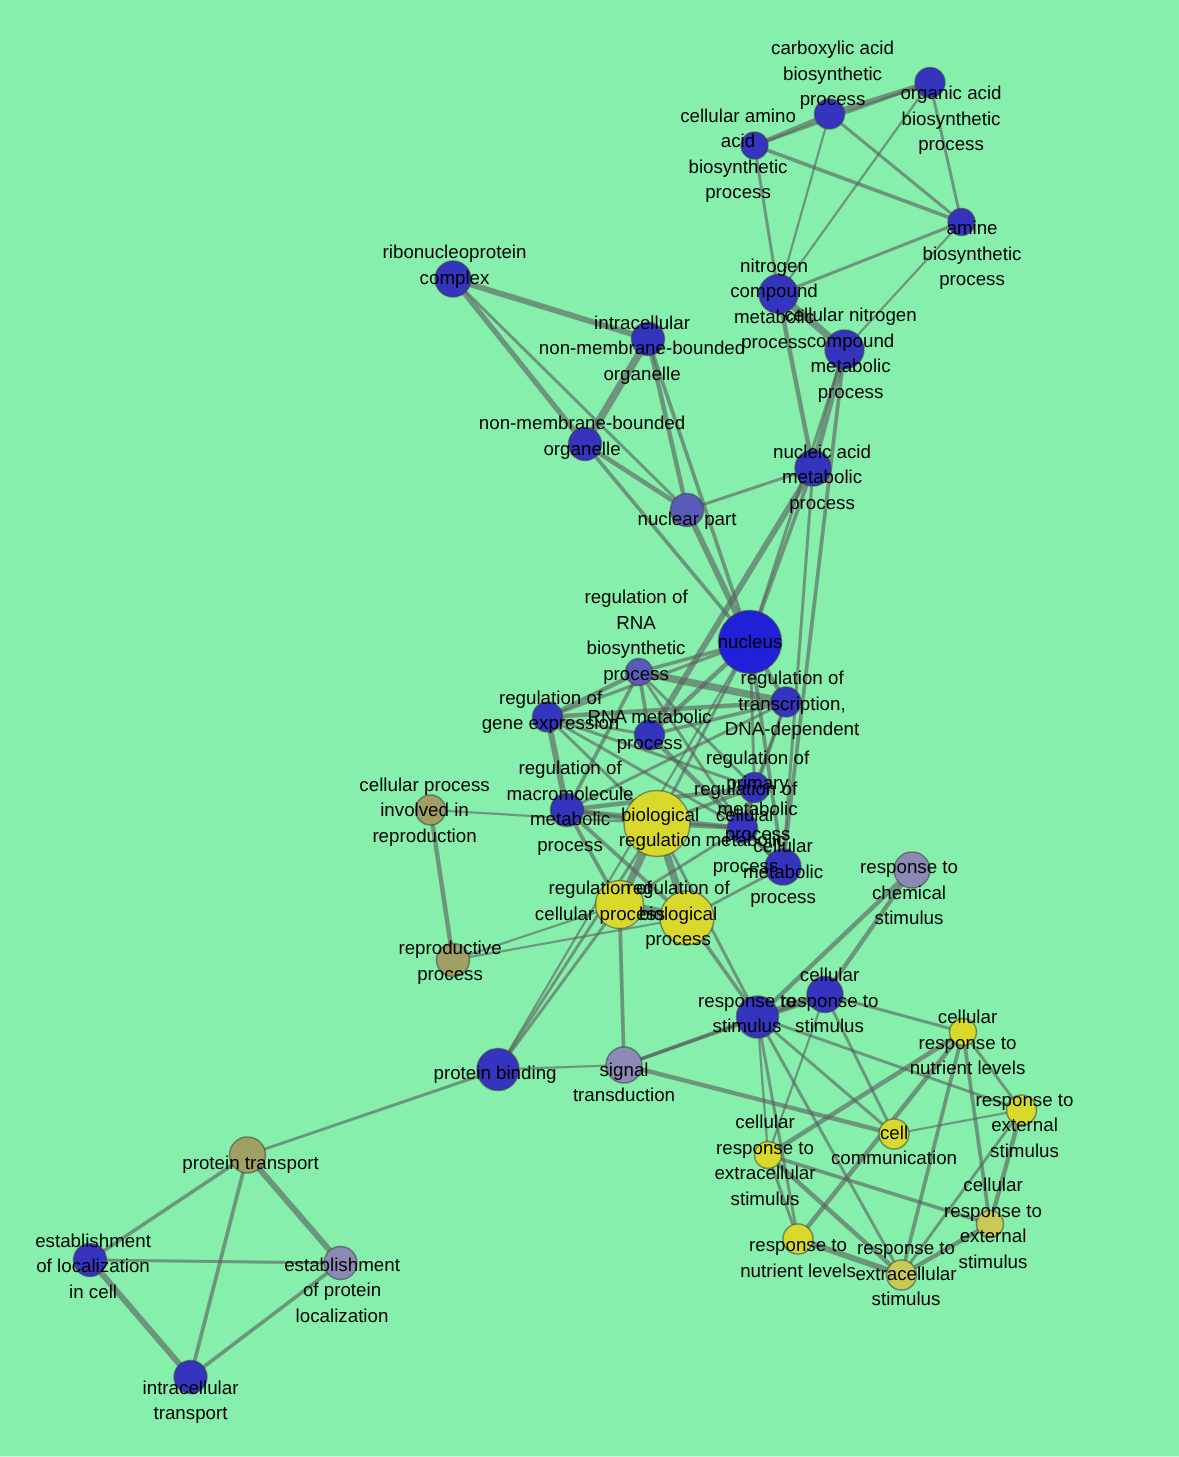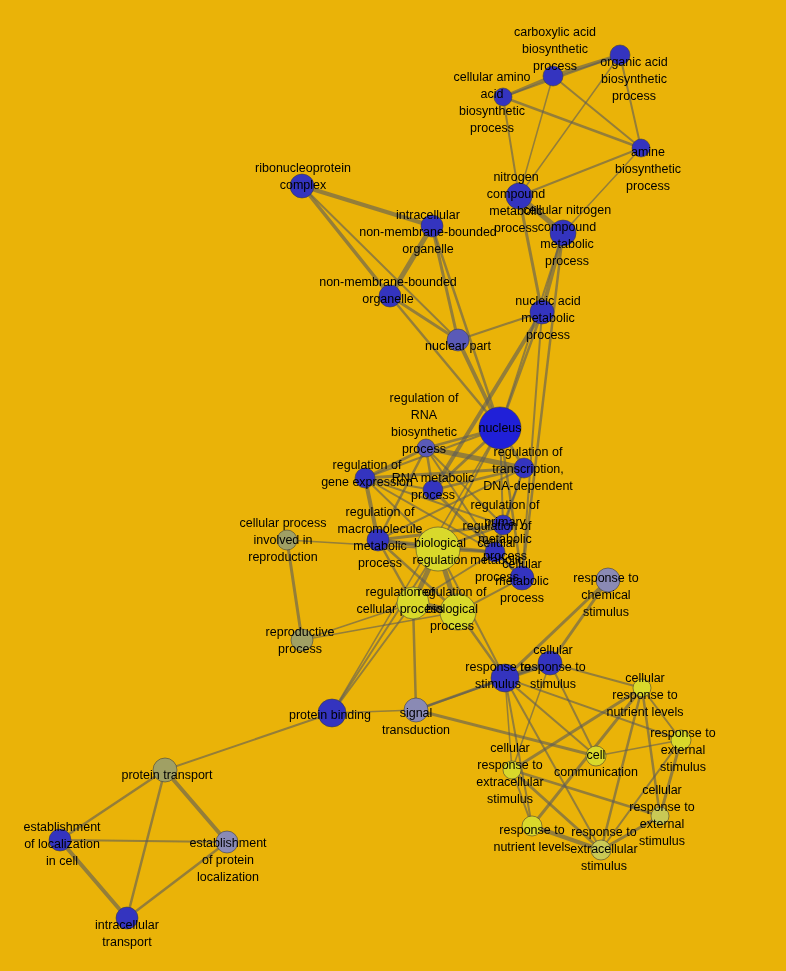--- a/index.html
+++ b/index.html
@@ -4,21 +4,21 @@
 <style>
   html, body {
     margin: 0;
     padding: 0;
     background: #ffffff;
   }
   .canvas-wrap {
     position: relative;
     width: 786px;
     height: 971px;
-    background: #eab308;
+    background: #86efac;
     overflow: hidden;
   }
   svg { display: block; }
   text {
     font-family: "Liberation Sans", sans-serif;
     font-size: 12.5px;
     fill: #000000;
   }
 </style>
 </head>

